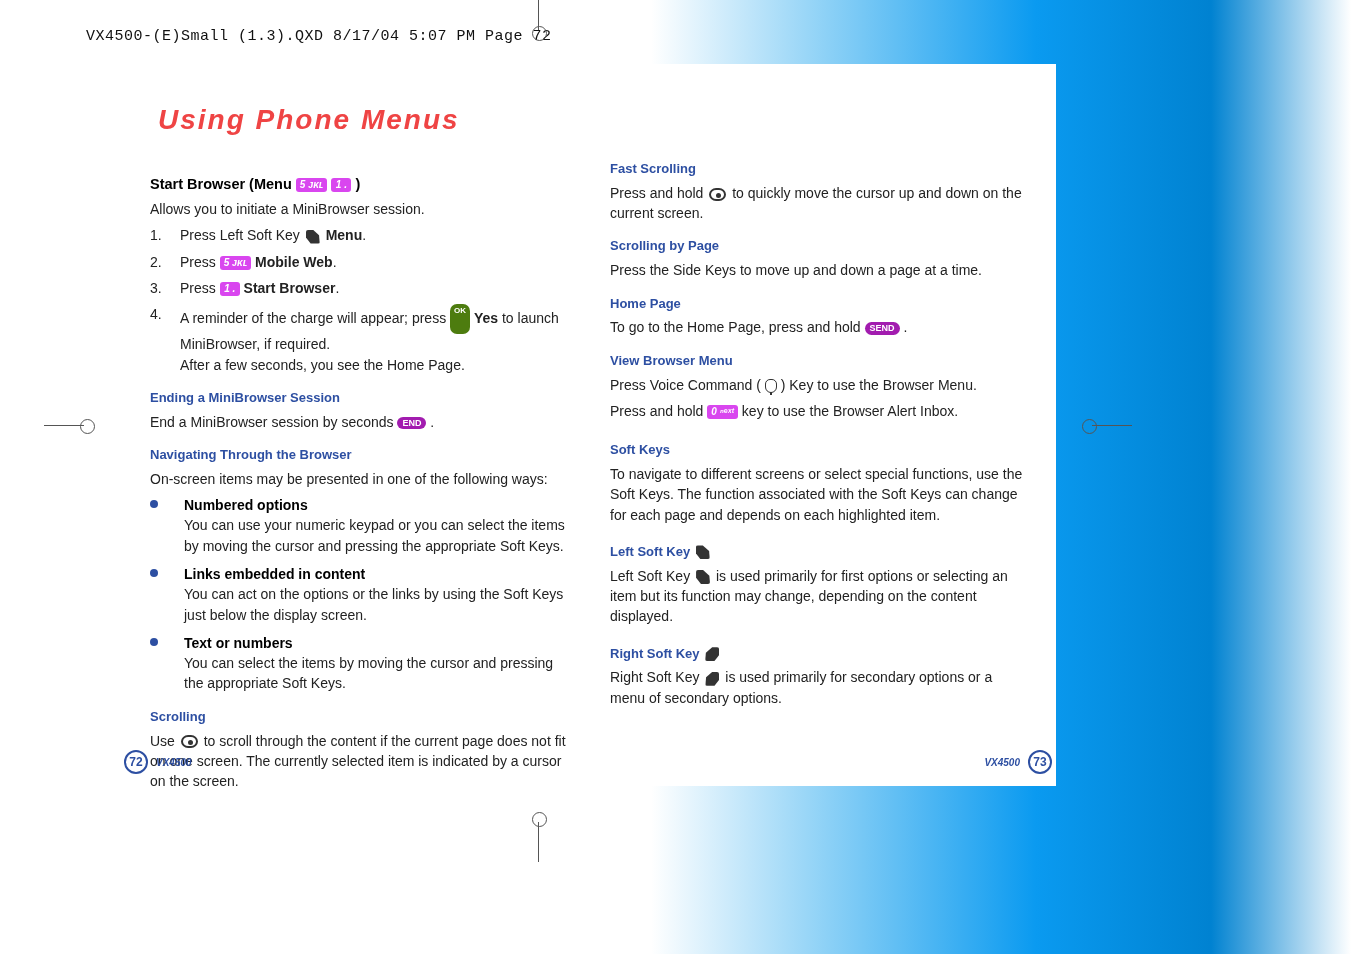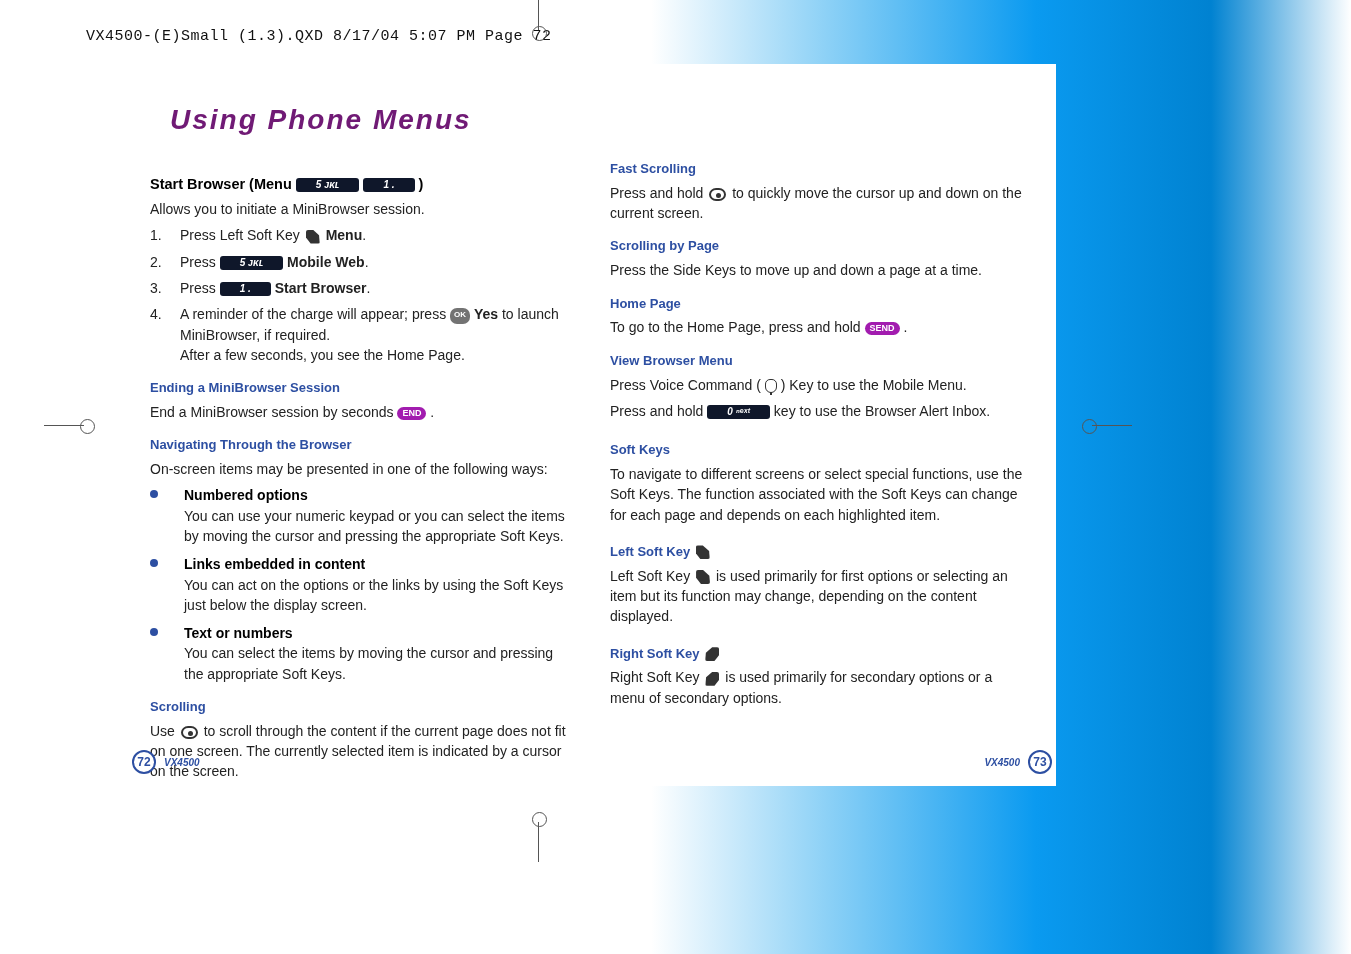--- a/index.html
+++ b/index.html
@@ -33,27 +33,27 @@
     position: absolute;
     top: 64px;
     left: 120px;
     width: 936px;
     height: 722px;
     background: #fff;
     z-index: 2;
     padding: 40px 30px 20px 30px;
   }
   .title {
-    color: #701a75;
+    color: #ef4444;
     font-size: 28px;
     font-weight: bold;
     font-style: italic;
     letter-spacing: 2px;
     margin-bottom: 24px;
-    margin-left: 20px;
+    margin-left: 8px;
     font-family: Arial, Helvetica, sans-serif;
   }
   .columns {
     display: flex;
     gap: 44px;
   }
   .col {
     flex: 1;
     font-size: 14px;
     color: #222;
@@ -89,25 +89,25 @@
   .bullet-list .btitle {
     font-weight: bold; color: #000; display: block; margin-bottom: 0;
   }
   .icon {
     display: inline-block;
     vertical-align: middle;
     margin: 0 2px;
   }
   .key-box {
     display: inline-block;
-    background: #0f172a;
+    background: #d946ef;
     color: #fff;
     font-size: 10px;
     font-weight: bold;
-    padding: 1px 20px;
+    padding: 1px 4px;
     border-radius: 3px;
     vertical-align: middle;
     font-style: italic;
     line-height: 1.2;
     min-width: 20px;
     text-align: center;
   }
   .pill {
     display: inline-block;
     background: #a21caf;
@@ -148,23 +148,23 @@
     width: 14px; height: 14px; position: relative; vertical-align: middle;
   }
   .softkey-r::before {
     content: ""; position: absolute; inset: 0;
     background: #333;
     clip-path: polygon(50% 0, 100% 0, 100% 55%, 65% 100%, 0 100%, 5% 40%);
     border-radius: 2px;
   }
   .ok-pill {
     display: inline-block;
-    background: #737373; color: #fff;
+    background: #4d7c0f; color: #fff;
     font-size: 8px; font-weight: bold;
-    width: 20px; height: 16px; line-height: 13px;
+    width: 20px; height: 30px; line-height: 13px;
     text-align: center; border-radius: 7px;
     vertical-align: middle;
   }
   .voice-icon {
     display: inline-block;
     width: 12px; height: 14px;
     border: 1.5px solid #333;
     border-radius: 5px 5px 6px 6px;
     position: relative;
     vertical-align: middle;
@@ -174,21 +174,21 @@
     bottom: -3px; left: 4px; width: 2px; height: 3px;
     background: #333;
   }
   .footer-left, .footer-right {
     position: absolute;
     bottom: 12px;
     display: flex;
     align-items: center;
     gap: 8px;
   }
-  .footer-left { left: 12px; align-items: center; }
+  .footer-left { left: 4px; align-items: center; }
   .footer-right { right: 4px; flex-direction: row-reverse; }
   .page-num {
     width: 24px; height: 24px;
     border: 2px solid #2d4fa2;
     border-radius: 50%;
     display: flex; align-items: center; justify-content: center;
     font-size: 12px; font-weight: bold; color: #2d4fa2;
   }
   .model {
     color: #2d4fa2;
@@ -352,21 +352,21 @@
       <h3 class="blue">Home Page</h3>
       <p>
         <span>To go to the Home Page, press and hold </span>
         <span class="pill">SEND</span> .
       </p>
 
       <h3 class="blue">View Browser Menu</h3>
       <p>
         <span>Press Voice Command (</span>
         <span class="voice-icon"></span>
-        <span>) Key  to use the Mobile Menu.</span>
+        <span>) Key  to use the Browser Menu.</span>
       </p>
 
       <p>
         <span>Press and hold </span>
         <span class="key-box">0 ⁿᵉˣᵗ</span>
         <span> key to use the Browser Alert Inbox.</span>
       </p>
 
       <h3 class="blue" style="margin-top:20px">Soft Keys</h3>
       <p>To navigate to different screens or select special functions, use the Soft Keys. The function associated with the Soft Keys can change for each page and depends on each highlighted item.</p>

